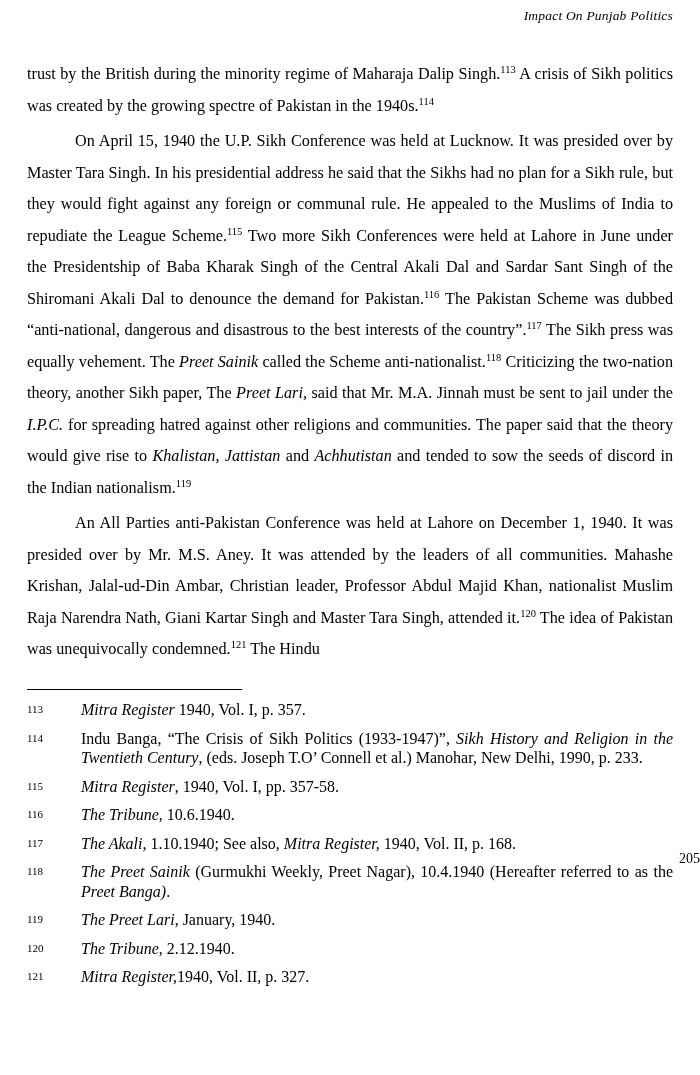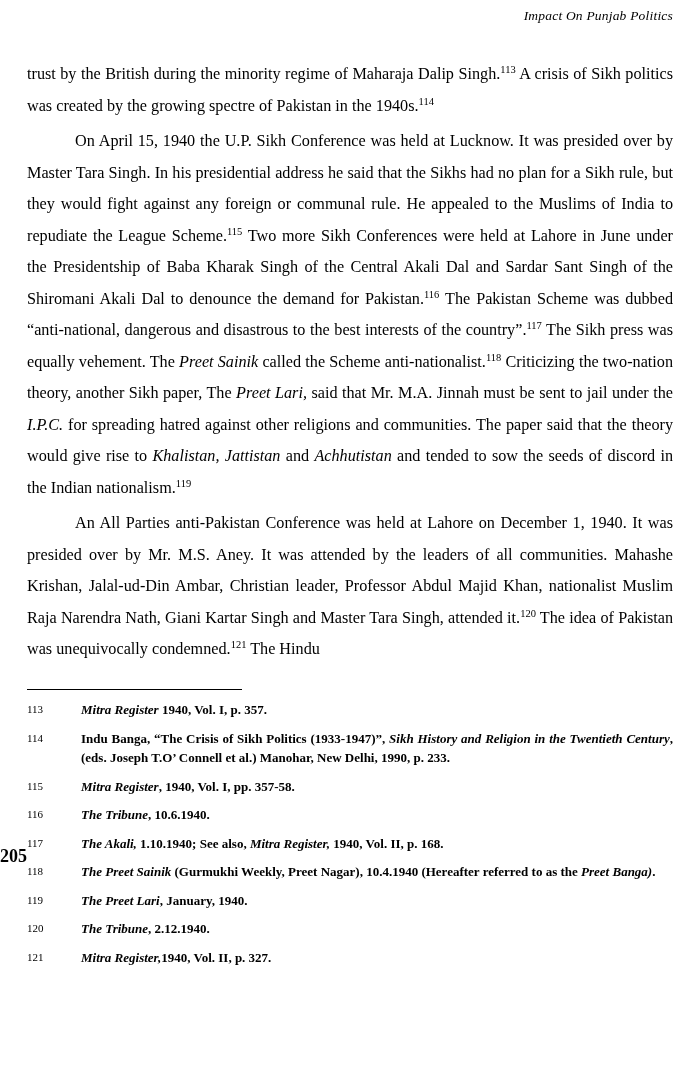--- a/index.html
+++ b/index.html
@@ -75,33 +75,31 @@
   }
   .fn-num {
     width: 54px;
     flex: 0 0 54px;
     font-size: 11px;
     padding-top: 2px;
     line-height: 14px;
   }
   .fn-text {
     flex: 1;
-    font-size: 13px;
+    font-size: 16px;
     line-height: 19.5px;
     text-align: justify;
-    font-weight: bold;
   }
   .page-number {
     position: absolute;
     left: 0;
     right: 0;
     bottom: 6px;
-    text-align: left;
-    font-size: 18px;
-    font-weight: bold;
+    text-align: right;
+    font-size: 14px;
   }
 </style>
 </head>
 <body>
 
 <div class="page">
 
   <div class="header">Impact On Punjab Politics</div>
 
   <div class="body-area">

